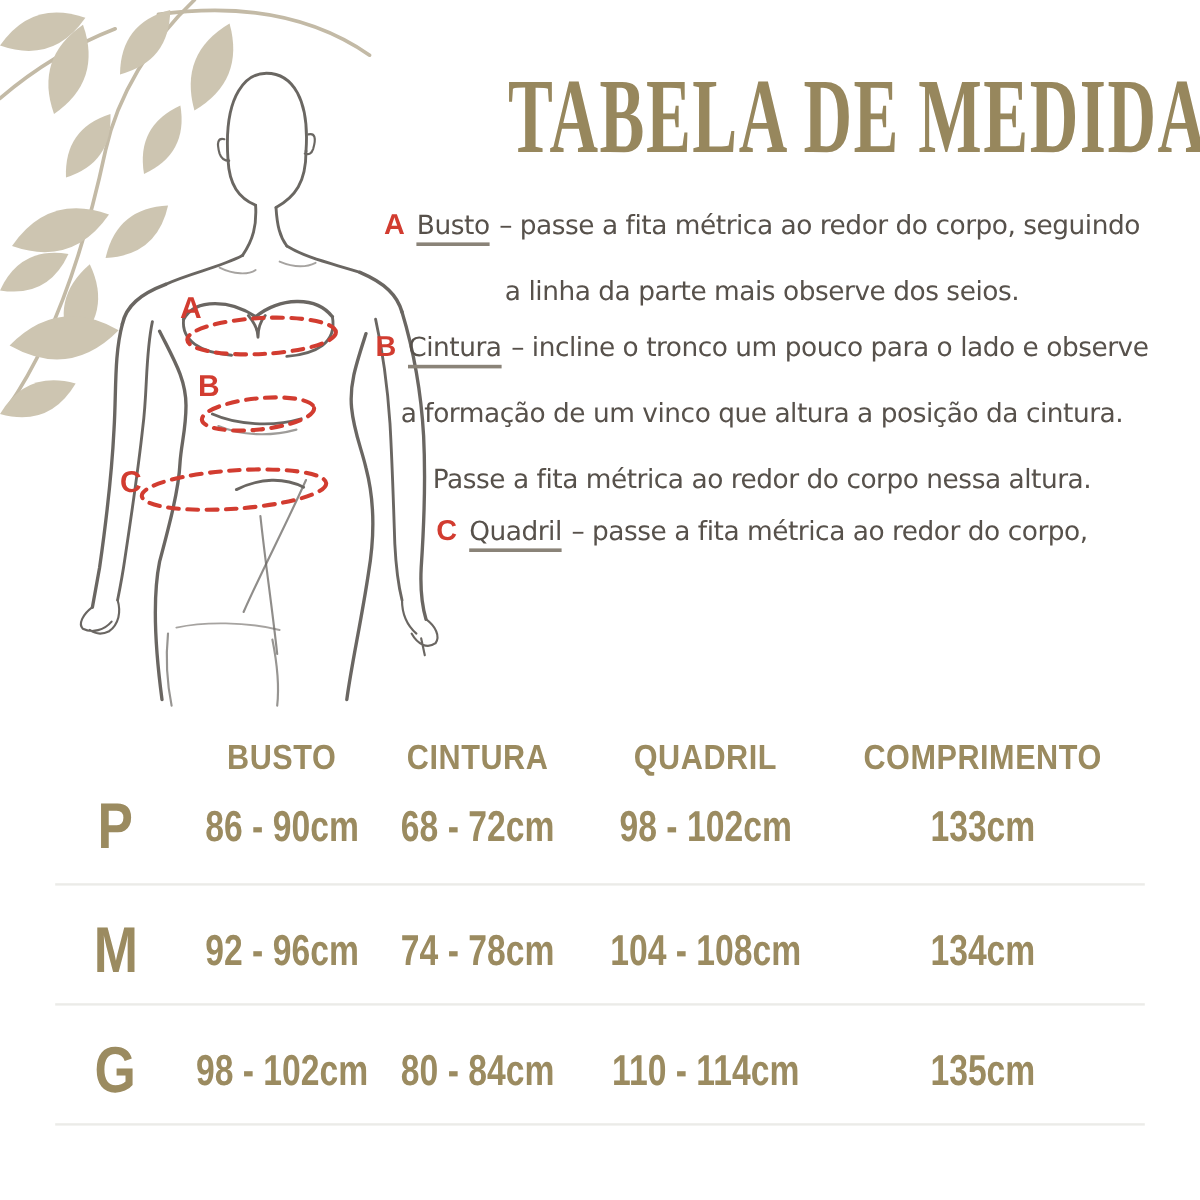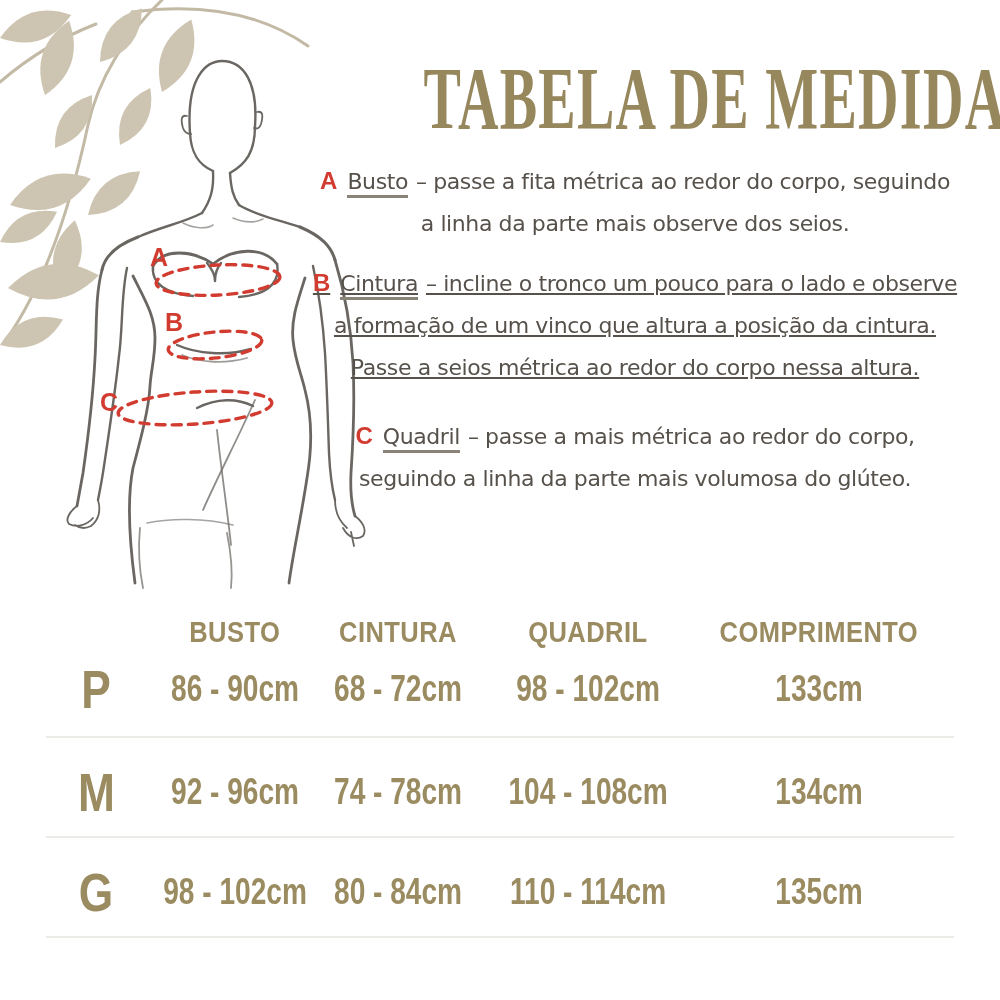--- a/index.html
+++ b/index.html
@@ -12,21 +12,21 @@
   .title{
     position:absolute;left:305px;top:56px;width:640px;height:84px;
     text-align:center;line-height:84px;
     font-family:"Liberation Serif",serif;font-weight:700;font-size:89px;
     color:#97875d;letter-spacing:2px;white-space:nowrap;
     transform:scaleX(0.63);transform-origin:50% 50%;
   }
   
   .instr{
     position:absolute;left:295px;width:680px;text-align:center;
-    color:#57514b;font-size:22px;line-height:42px;letter-spacing:-0.4px;
+    color:#57514b;font-size:22px;line-height:55px;letter-spacing:-0.4px;
   }
   .instr .line{white-space:nowrap;}
   .marker{
     font-family:"Liberation Sans",sans-serif;font-weight:700;font-size:24px;
     color:#d23c30;margin-right:10px;letter-spacing:0;
   }
   .term{border-bottom:3px solid #8a8378;padding-bottom:1px;}
   .rest{margin-left:8px;}
   
   .fig-marker{
@@ -145,33 +145,32 @@
 
   <div class="title">TABELA DE MEDIDAS</div>
 
   <div class="instr" style="top:160px;">
     <div class="line">
       <span class="marker">A</span><span class="term">Busto</span><span class="rest">– passe a fita métrica ao redor do corpo, seguindo</span>
     </div>
     <div class="line">a linha da parte mais observe dos seios.</div>
   </div>
 
-  <div class="instr" style="top:262px;text-decoration:underline;">
+  <div class="instr" style="top:262px;">
     <div class="line">
       <span class="marker">B</span><span class="term">Cintura</span><span class="rest">– incline o tronco um pouco para o lado e observe</span>
     </div>
     <div class="line">a formação de um vinco que altura a posição da cintura.</div>
-    <div class="line">Passe a seios métrica ao redor do corpo nessa altura.</div>
+    <div class="line">Passe a fita métrica ao redor do corpo nessa altura.</div>
   </div>
 
   <div class="instr" style="top:415px;">
     <div class="line">
-      <span class="marker">C</span><span class="term">Quadril</span><span class="rest">– passe a mais métrica ao redor do corpo,</span>
+      <span class="marker">C</span><span class="term">Quadril</span><span class="rest">– passe a fita métrica ao redor do corpo,</span>
     </div>
-    <div class="line">seguindo a linha da parte mais volumosa do glúteo.</div>
   </div>
 
   <div class="trow thead">
     <div class="cell"></div>
     <div class="cell">BUSTO</div>
     <div class="cell">CINTURA</div>
     <div class="cell">QUADRIL</div>
     <div class="cell">COMPRIMENTO</div>
   </div>
 

